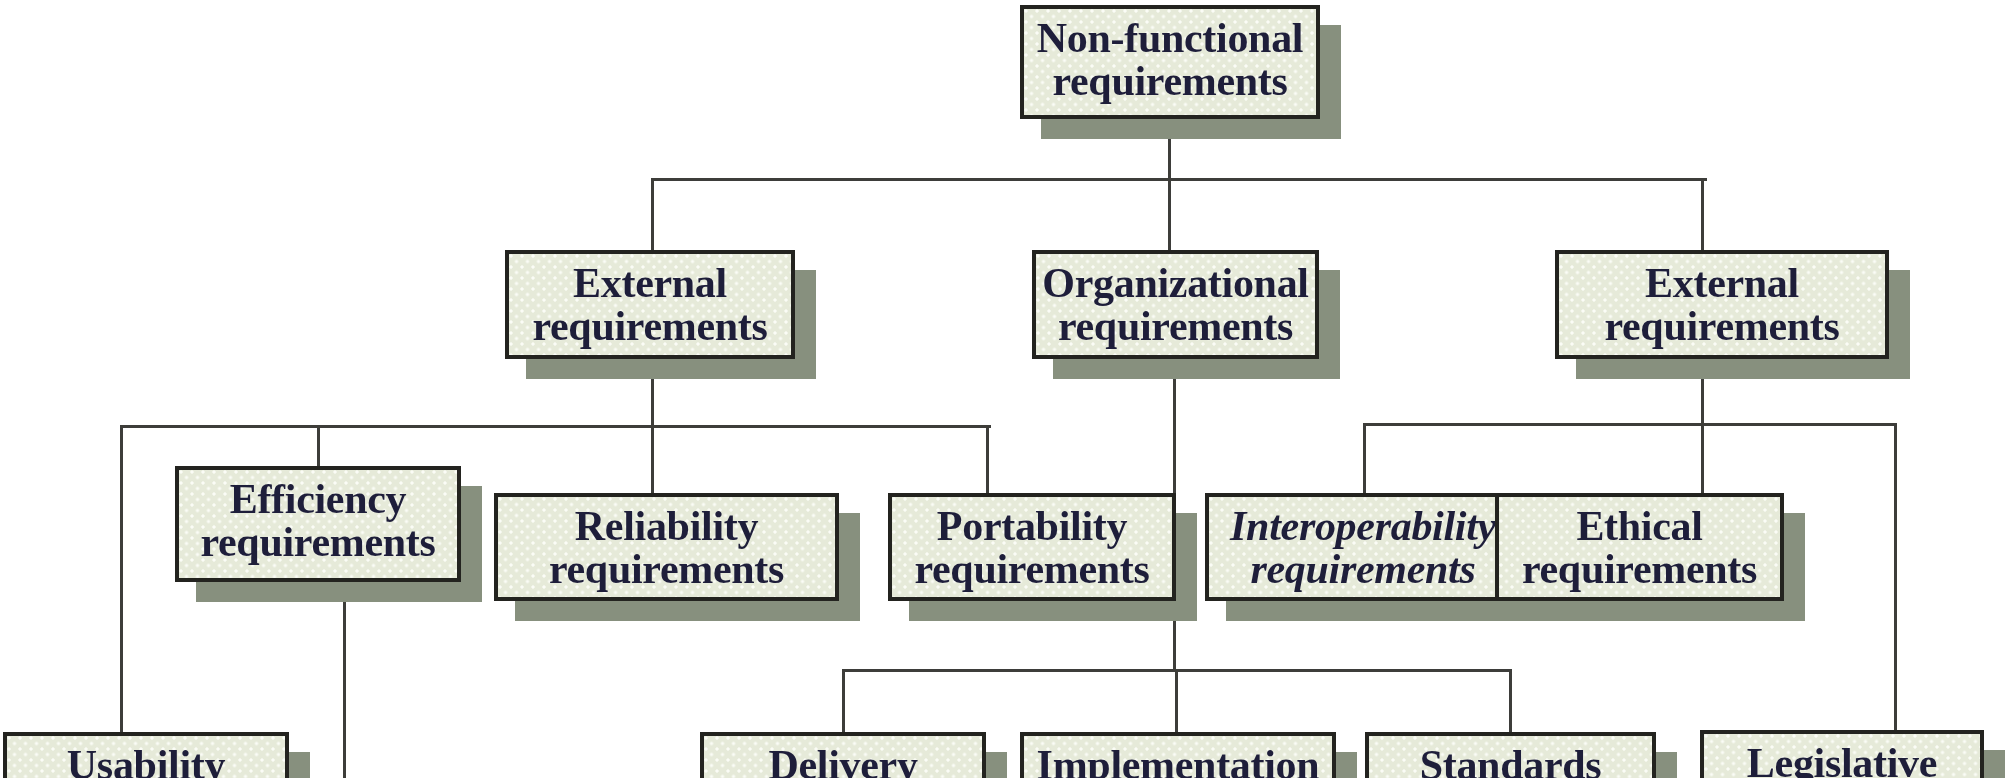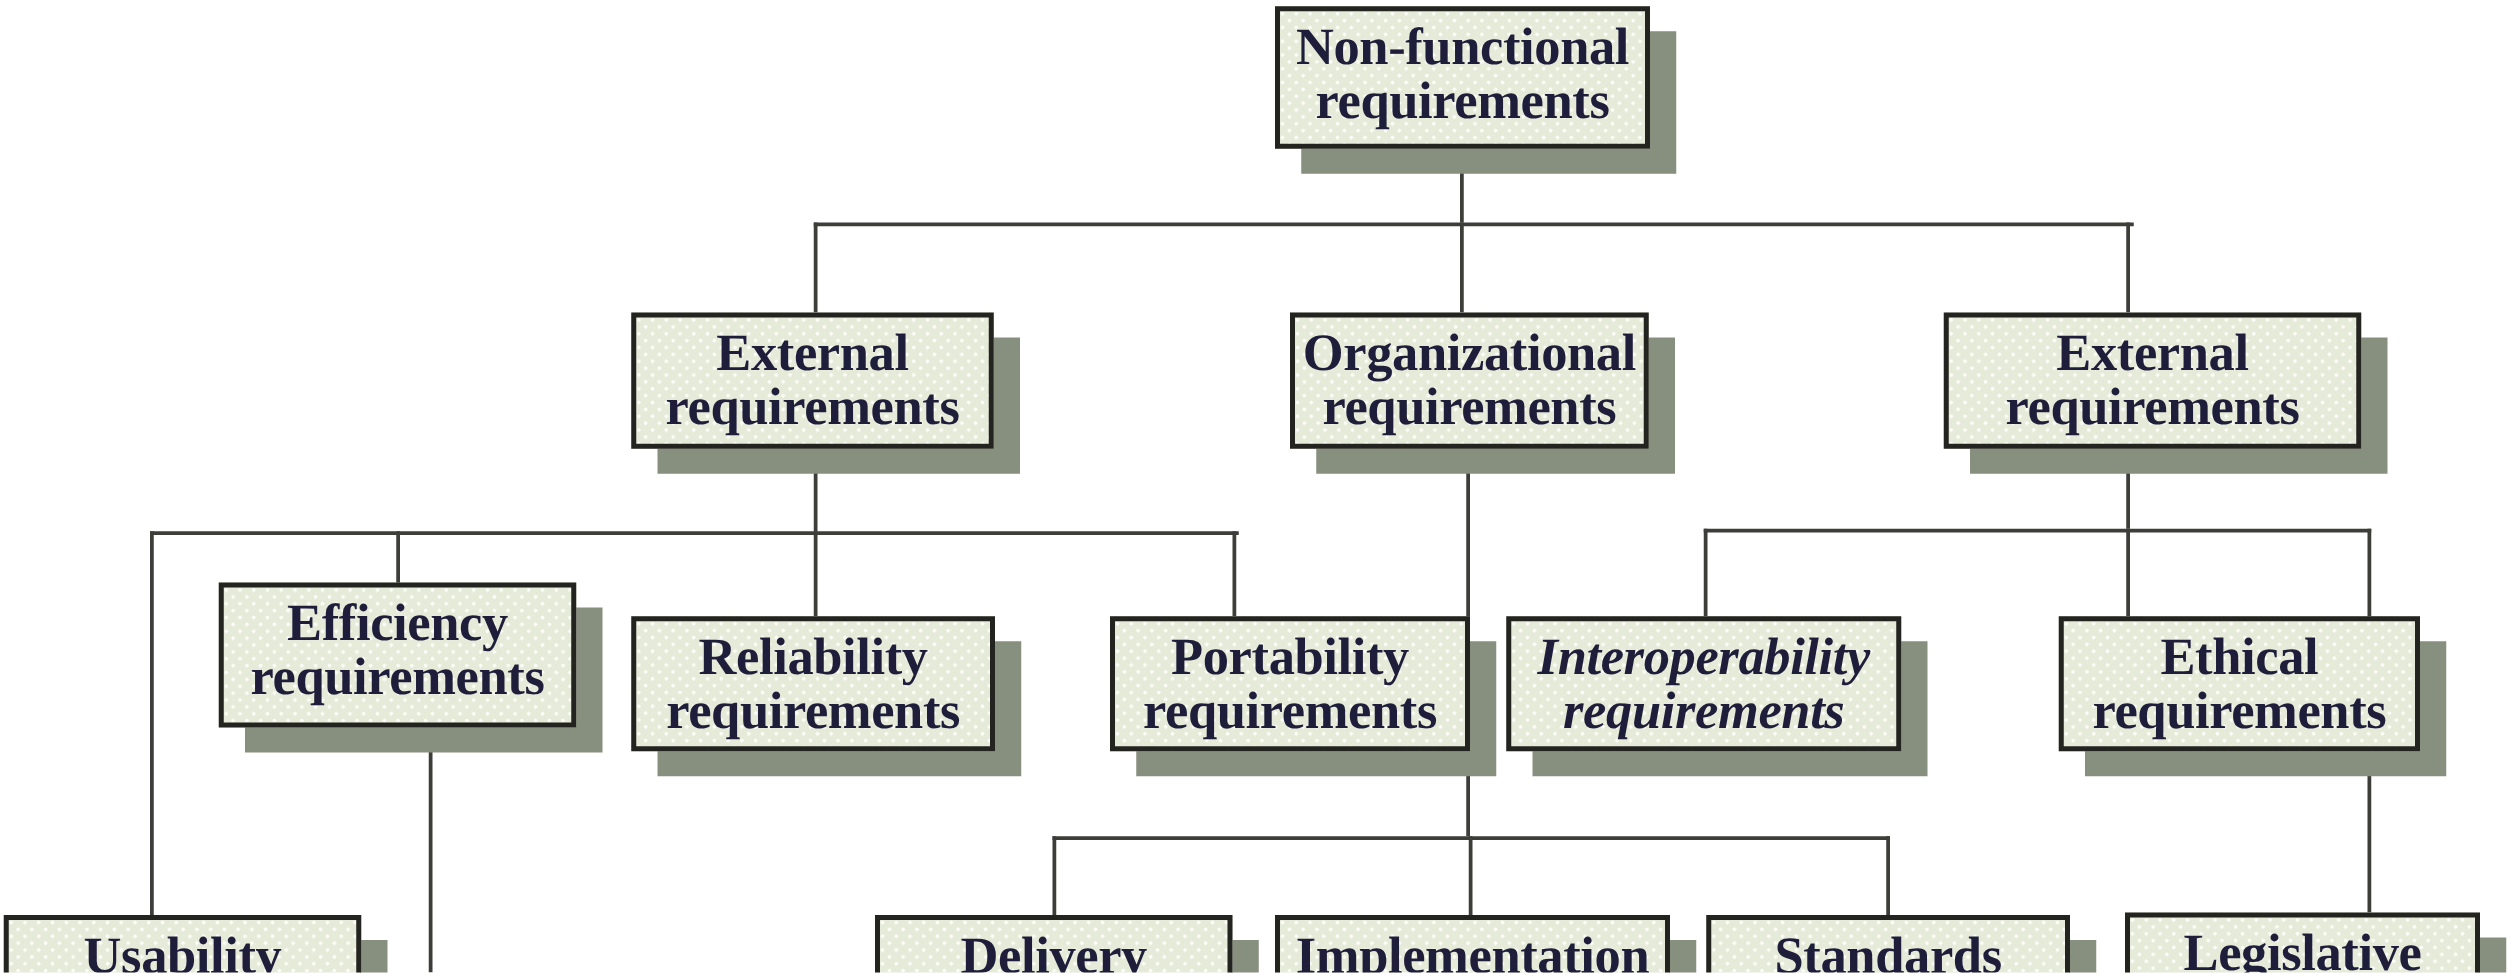--- a/index.html
+++ b/index.html
@@ -35,24 +35,24 @@
   .vline,.hline{position:absolute;background:var(--line-color);}
   .vline{width:3px;}
   .hline{height:3px;}
 
   
   .n-root            {left:1020px;top:5px;  width:300px;height:114px;}
   .n-product         {left:505px; top:250px;width:290px;height:109px;}
   .n-organizational  {left:1032px;top:250px;width:287px;height:109px;}
   .n-external        {left:1555px;top:250px;width:334px;height:109px;}
   .n-efficiency      {left:175px; top:466px;width:286px;height:116px;}
-  .n-reliability     {left:505px; top:493px;width:291px;height:108px;}
+  .n-reliability     {left:494px; top:493px;width:345px;height:108px;}
   .n-portability     {left:888px; top:493px;width:288px;height:108px;}
   .n-interoperability{left:1205px;top:493px;width:316px;height:108px;font-style:italic;}
-  .n-ethical         {left:1647px;top:493px;width:289px;height:108px;}
+  .n-ethical         {left:1495px;top:493px;width:289px;height:108px;}
   .n-usability       {left:3px;   top:732px;width:286px;height:108px;}
   .n-delivery        {left:700px; top:732px;width:286px;height:108px;}
   .n-implementation  {left:1020px;top:732px;width:316px;height:108px;}
   .n-standards       {left:1365px;top:732px;width:291px;height:108px;}
   .n-legislative     {left:1700px;top:730px;width:284px;height:108px;}
 
   
   .e1 {left:1168px;top:118px;height:60px;}
   .e2 {left:651px; top:178px;width:1056px;}
   .e3 {left:651px; top:178px;height:72px;}

